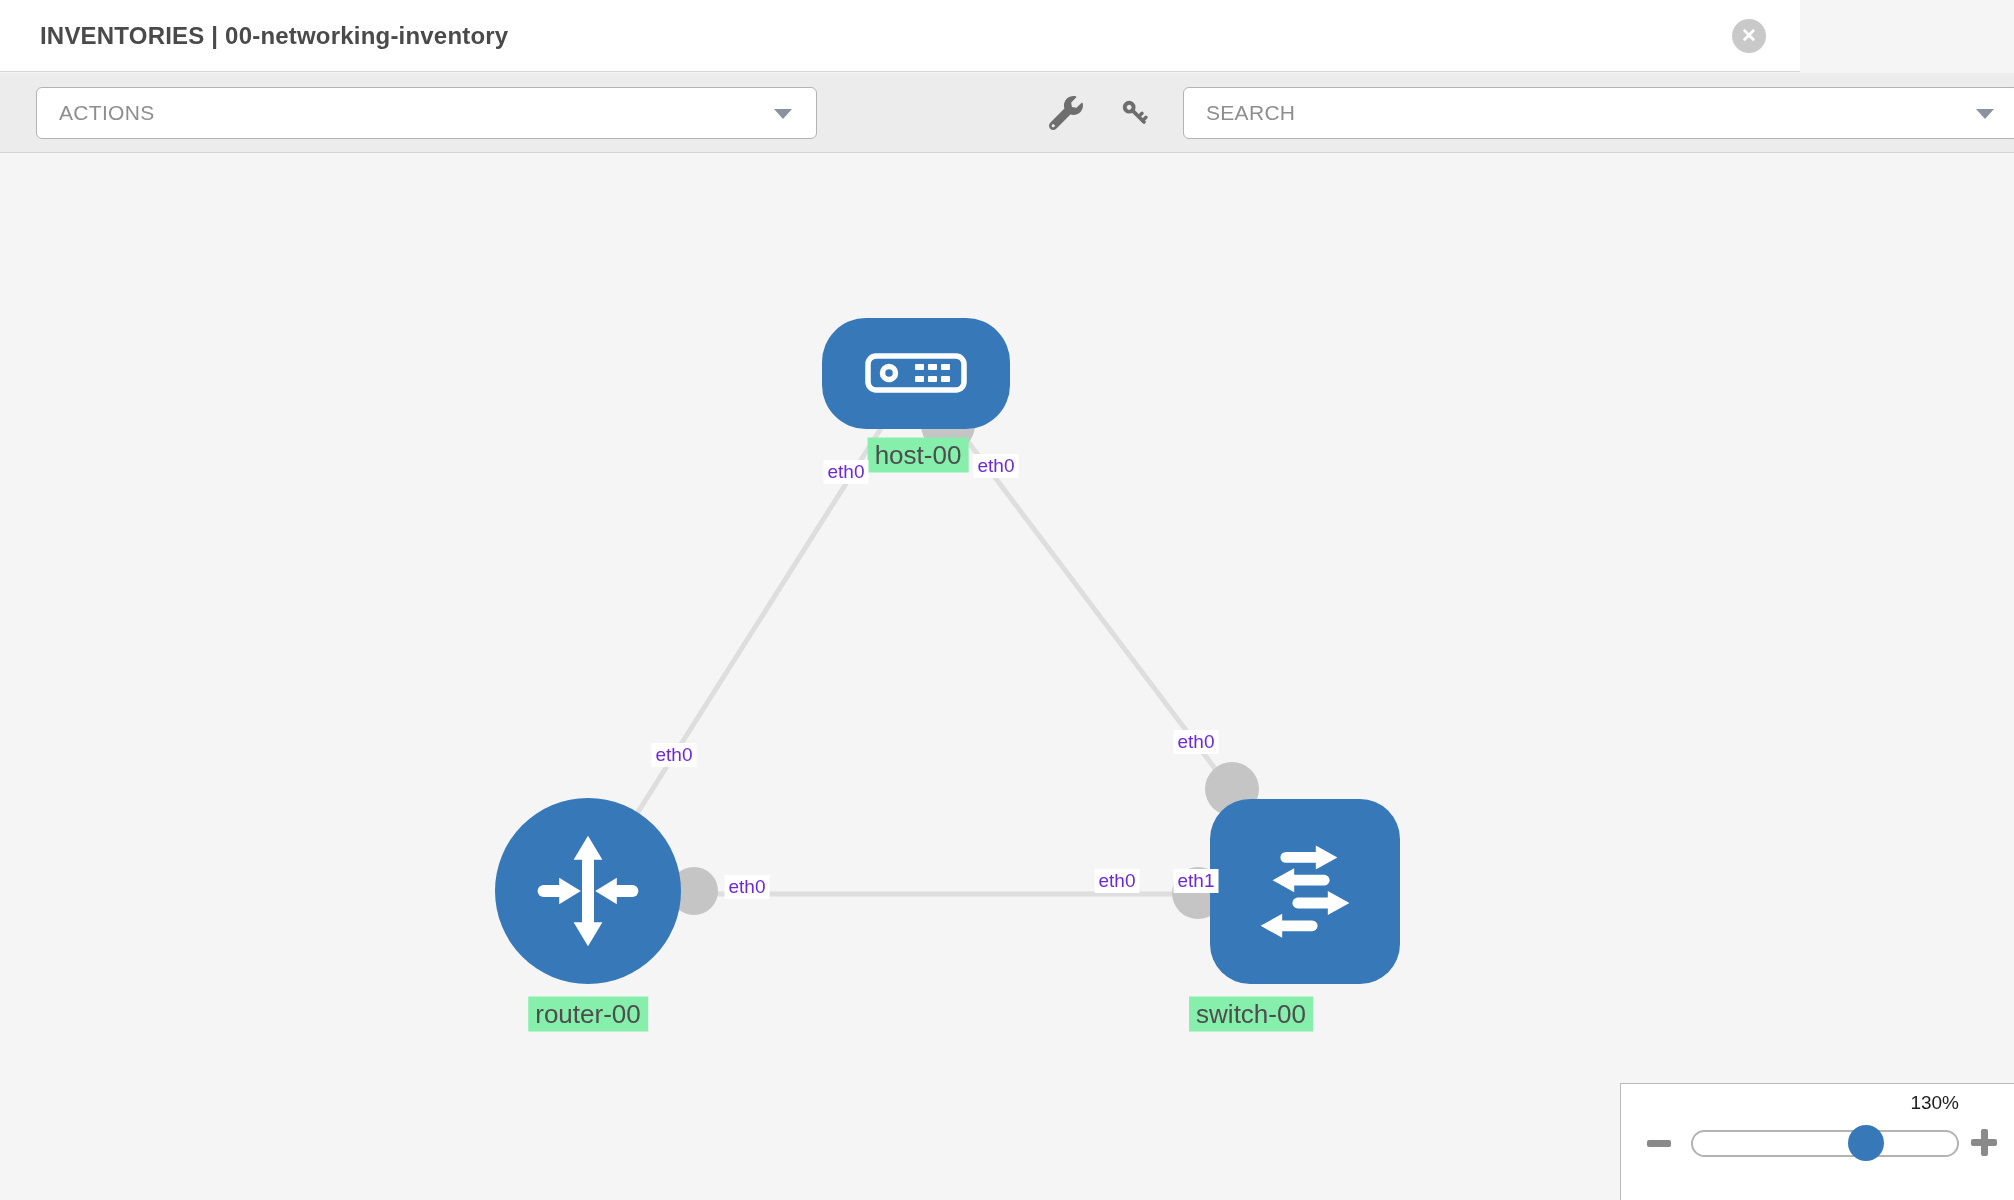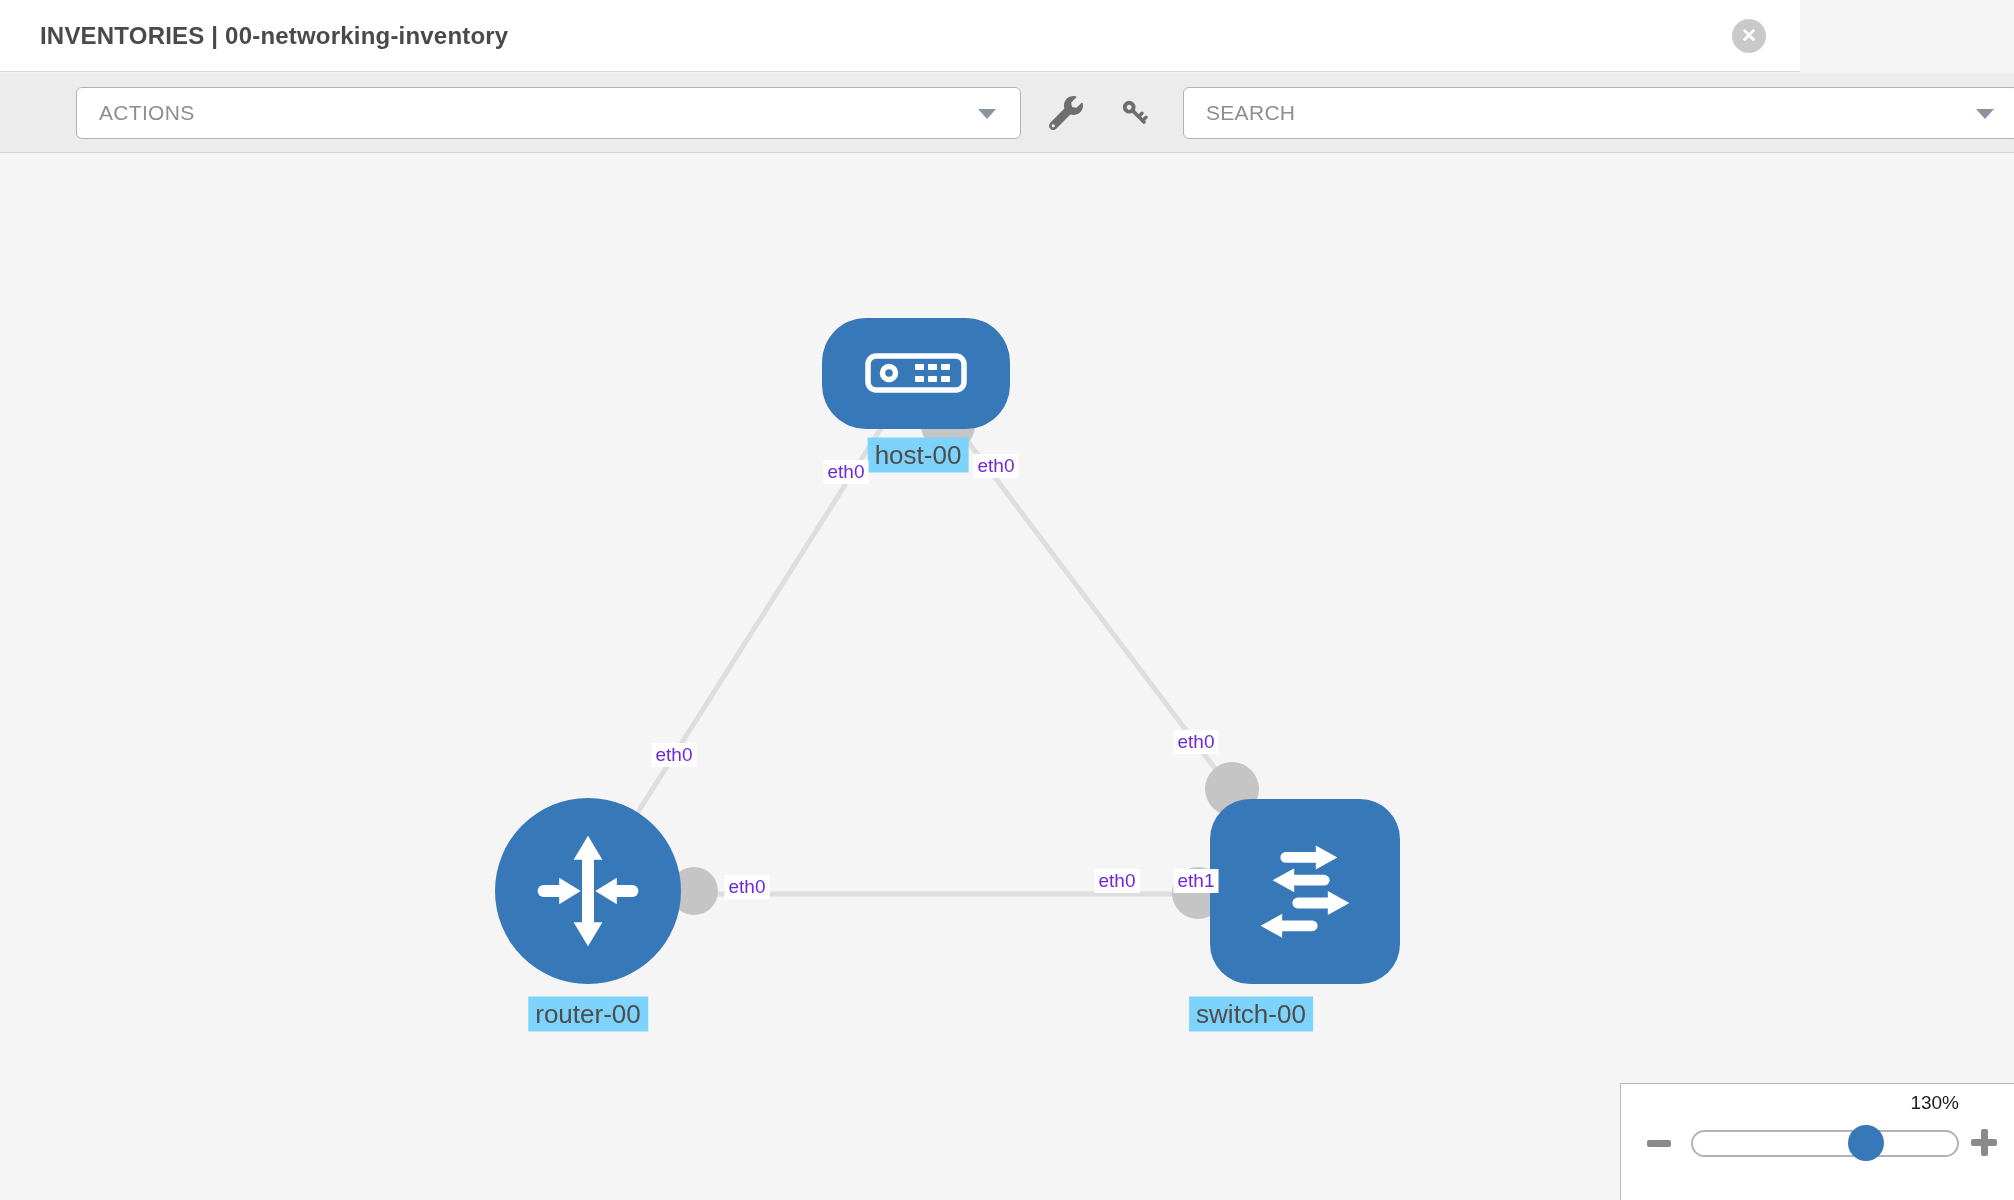--- a/index.html
+++ b/index.html
@@ -18,34 +18,34 @@
   
   .toolbar { position:absolute; left:0; top:73px; width:2014px; height:80px;
     background:#ececec; border-bottom:1px solid #d4d4d4; }
   .fake-select { position:absolute; top:14px; height:52px; background:#ffffff;
     border:1px solid #b3b3b3; border-radius:6px; display:flex; align-items:center;
     padding:0 22px; cursor:pointer; }
   .fake-select .sel-text { font-size:21px; color:#8e8e8e; letter-spacing:.3px; }
   .caret { position:absolute; right:24px; top:50%; margin-top:-4px; width:0; height:0;
     border-left:9px solid transparent; border-right:9px solid transparent;
     border-top:10px solid #8a939e; }
-  .actions-select { left:36px; width:945px;margin-left:40px; }
+  .actions-select { left:36px; width:781px; }
   .search-select  { left:1183px; width:836px; }
   .tool-btn { position:absolute; top:22px; width:44px; height:36px; background:none;
     border:none; cursor:pointer; }
   .tool-btn svg { display:block; margin:0 auto; }
   .wrench-btn { left:1044px; }
   .key-btn { left:1113px; }
 
   
   .canvas { position:absolute; left:0; top:154px; width:2014px; height:1046px;
     background:#f5f5f5; }
   .topo { position:absolute; left:0; top:0; }
   .node-label { position:absolute; transform:translate(-50%,-50%);
-    font-size:26px; color:#4d4d4d; background:#7dd3fc; padding:2px 7px;
+    font-size:26px; color:#4d4d4d; background:#86efac; padding:2px 7px;
     white-space:nowrap; z-index:3; }
   .if-label { position:absolute; transform:translate(-50%,-50%);
     font-size:19px; color:#6d28d9; background:#ffffff; padding:1px 4px;
     white-space:nowrap; z-index:3; }
   .if-label.back { z-index:2; }
   .if-label.front { z-index:4; }
 
   
   .zoom-panel { position:absolute; left:1620px; top:1083px; width:394px; height:117px;
     background:#ffffff; border-top:1px solid #b9b9b9; border-left:1px solid #b9b9b9; }

